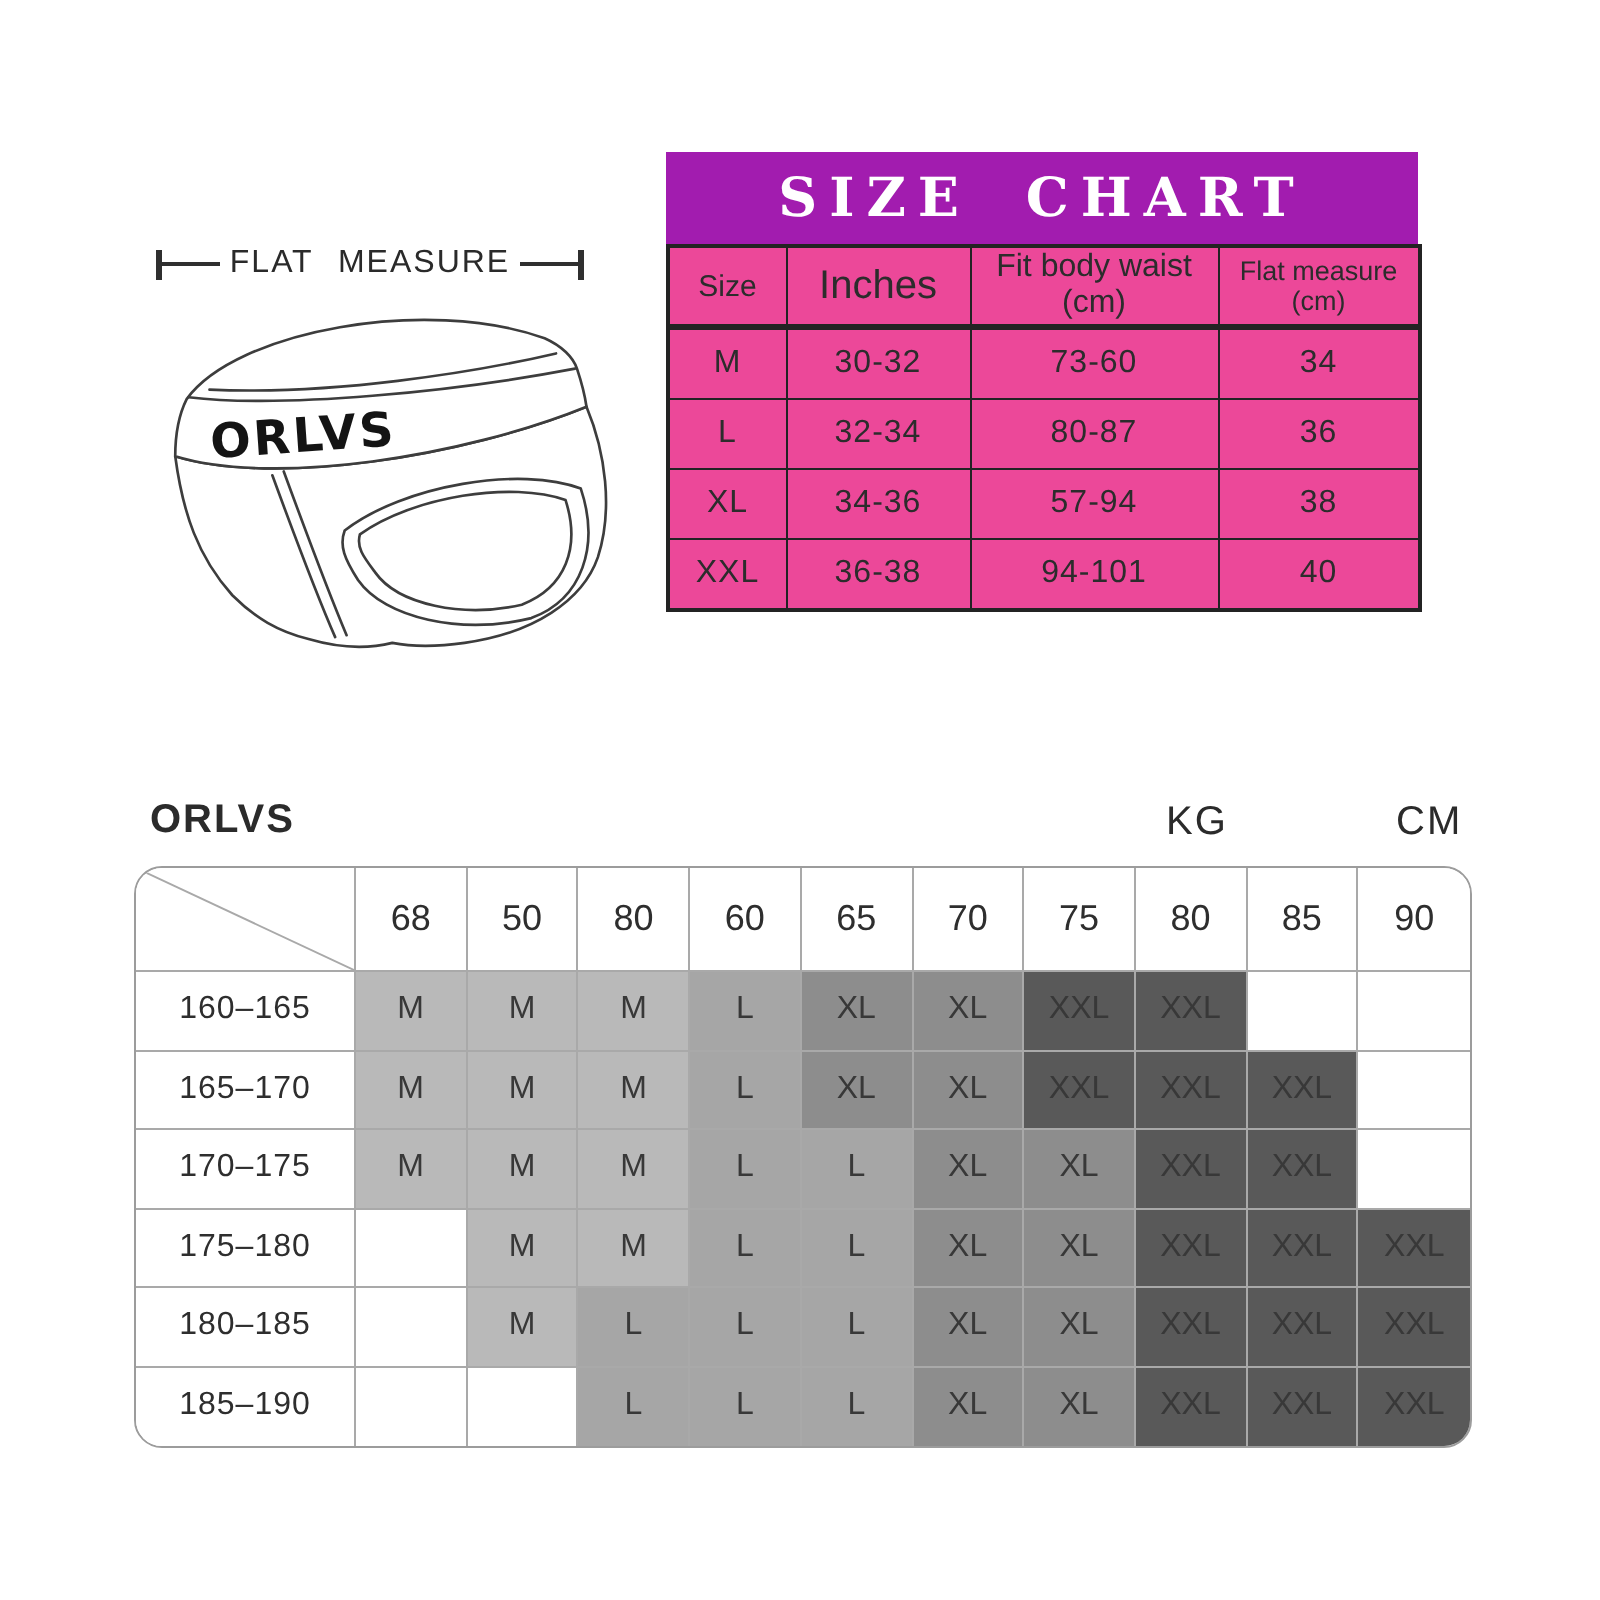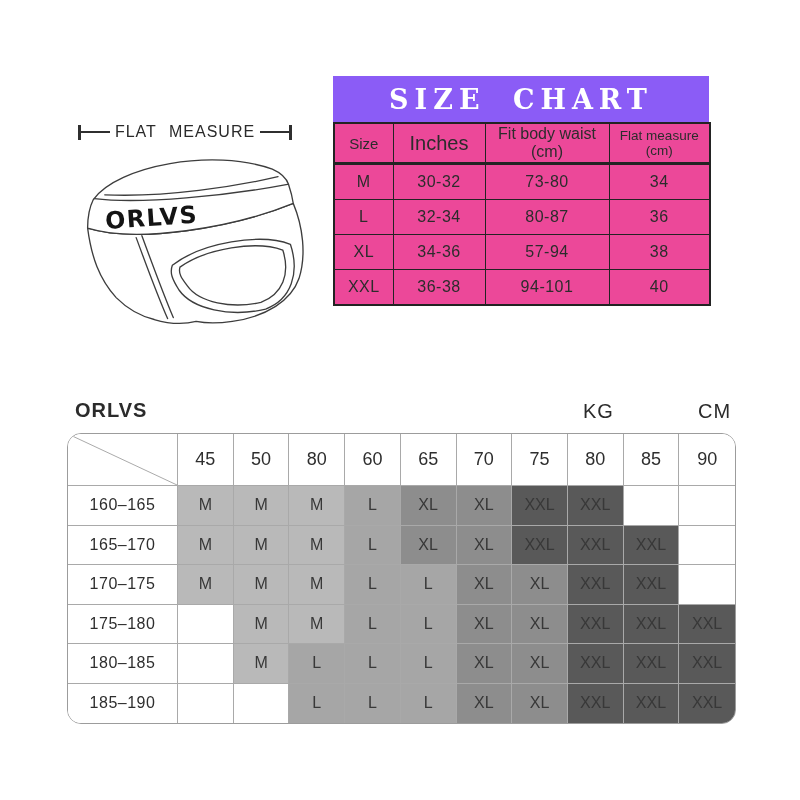--- a/index.html
+++ b/index.html
@@ -69,41 +69,41 @@
       <path fill="none" d="M59,92 C70,122 81,152 92,177"></path>
       <path fill="none" d="M65,90 C76,120 87,150 98,176"></path>
       <path d="M14,52 C40,16 140,-2 202,20 C211,24 217,30 219,36 C221,42 223,49 224,56 C160,82 60,98 8,82 C8,70 10,60 14,52 Z"></path>
       <path fill="none" d="M15,51 C65,57 155,48 218,36"></path>
       <path fill="none" d="M26,47 C90,50 165,38 208,28"></path>
     </g>
     <text x="27" y="83" font-size="25" font-weight="bold" fill="#141414" letter-spacing="1.5" transform="rotate(-4 27 83)" font-family="DejaVu Sans, sans-serif">ORLVS</text>
   </svg>
 
   <div class="sizechart">
-    <div class="sc-title" style="background: #8b5cf6; color: rgb(255, 255, 255); text-align: right;">SIZE CHART</div>
+    <div class="sc-title" style="background: #a21caf; color: rgb(255, 255, 255); text-align: right;">SIZE CHART</div>
     <table class="sc-table">
       <colgroup>
         <col style="width:59px">
           <col style="width:92px">
           <col style="width:124px">
           <col style="width:101px">
       </colgroup>
       <thead>
         <tr>
           <th class="sc-th-0">Size</th>
           <th class="sc-th-1">Inches</th>
           <th class="sc-th-2">Fit body waist (cm)</th>
           <th class="sc-th-3">Flat measure (cm)</th>
         </tr>
       </thead>
       <tbody>
           <tr>
             <td>M</td>
             <td>30-32</td>
-            <td>73-80</td>
+            <td>73-60</td>
             <td>34</td>
           </tr>
           <tr>
             <td>L</td>
             <td>32-34</td>
             <td>80-87</td>
             <td>36</td>
           </tr>
           <tr>
             <td>XL</td>
@@ -124,21 +124,21 @@
   <div class="matrix-brand">ORLVS</div>
   <div class="matrix-kg">KG</div>
   <div class="matrix-cm">CM</div>
 
   <div class="matrix">
       <div class="mx-cell mx-corner">
         <svg viewBox="0 0 110 52" preserveAspectRatio="none">
           <line x1="0" y1="0" x2="110" y2="52" stroke="#a9a9a9" stroke-width="1"></line>
         </svg>
       </div>
-      <div class="mx-cell mx-colhead">45</div>
+      <div class="mx-cell mx-colhead">68</div>
       <div class="mx-cell mx-colhead">50</div>
       <div class="mx-cell mx-colhead">80</div>
       <div class="mx-cell mx-colhead">60</div>
       <div class="mx-cell mx-colhead">65</div>
       <div class="mx-cell mx-colhead">70</div>
       <div class="mx-cell mx-colhead">75</div>
       <div class="mx-cell mx-colhead">80</div>
       <div class="mx-cell mx-colhead">85</div>
       <div class="mx-cell mx-colhead last-col">90</div>
       <div class="mx-cell mx-rowhead">160–165</div>

